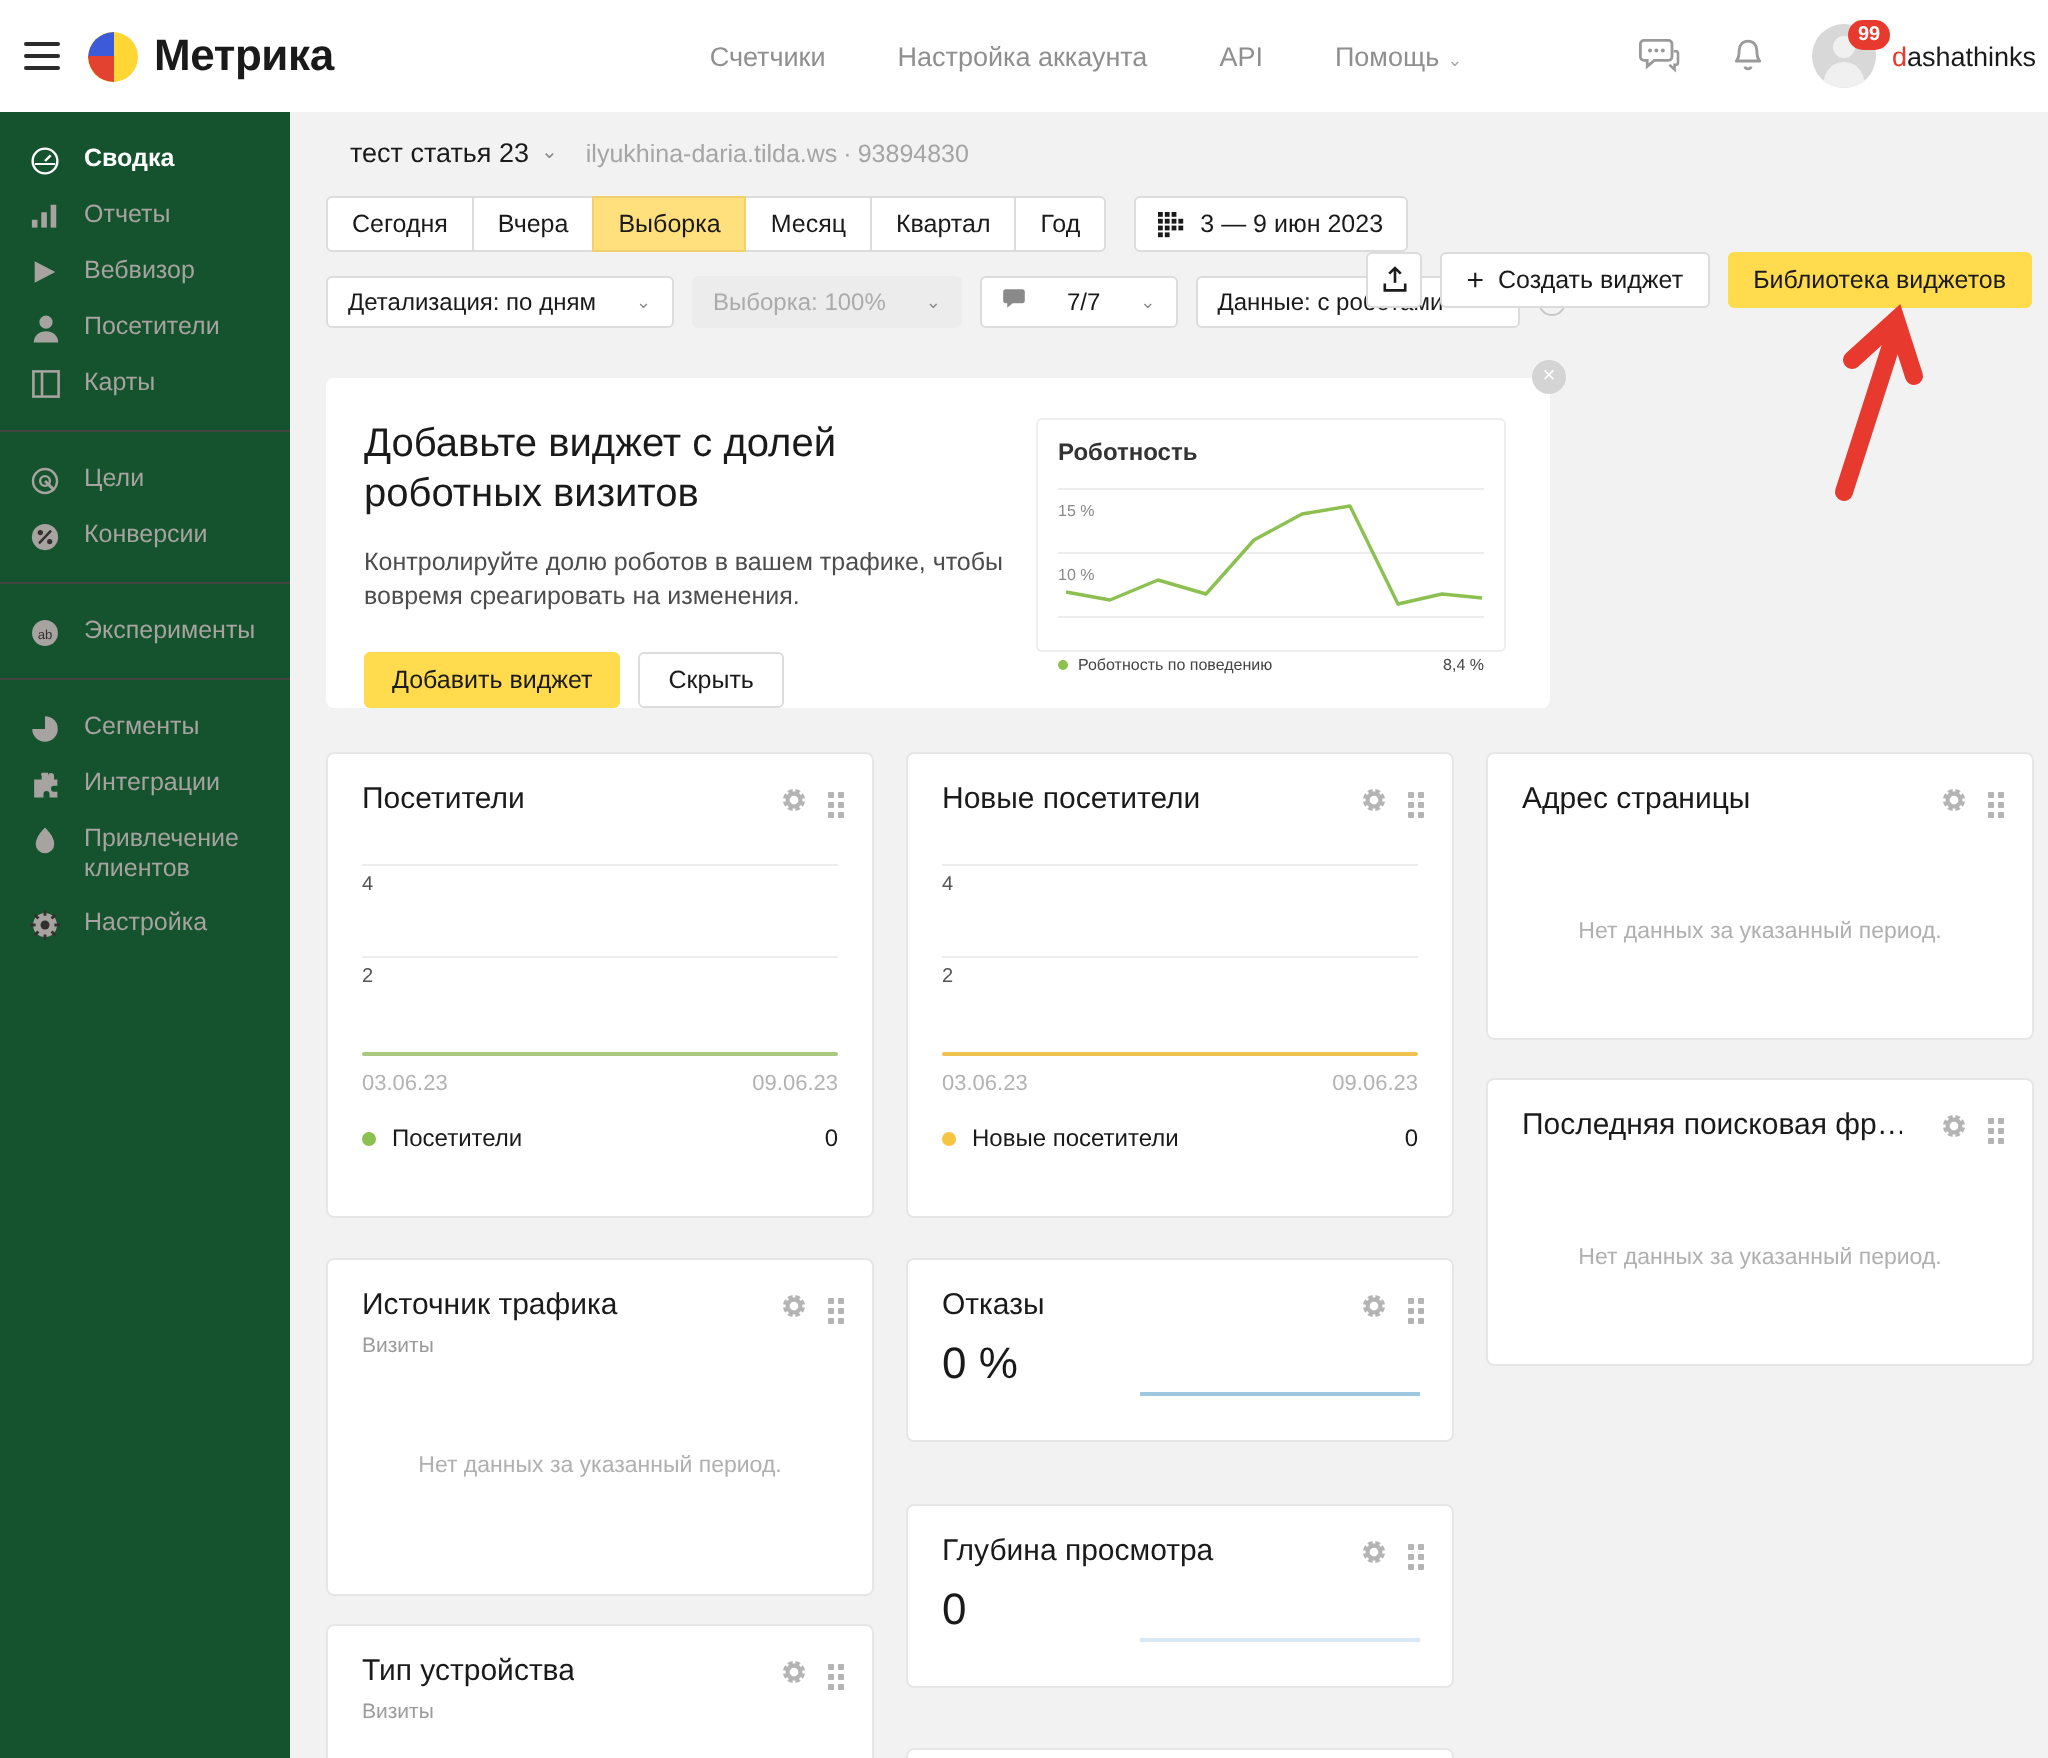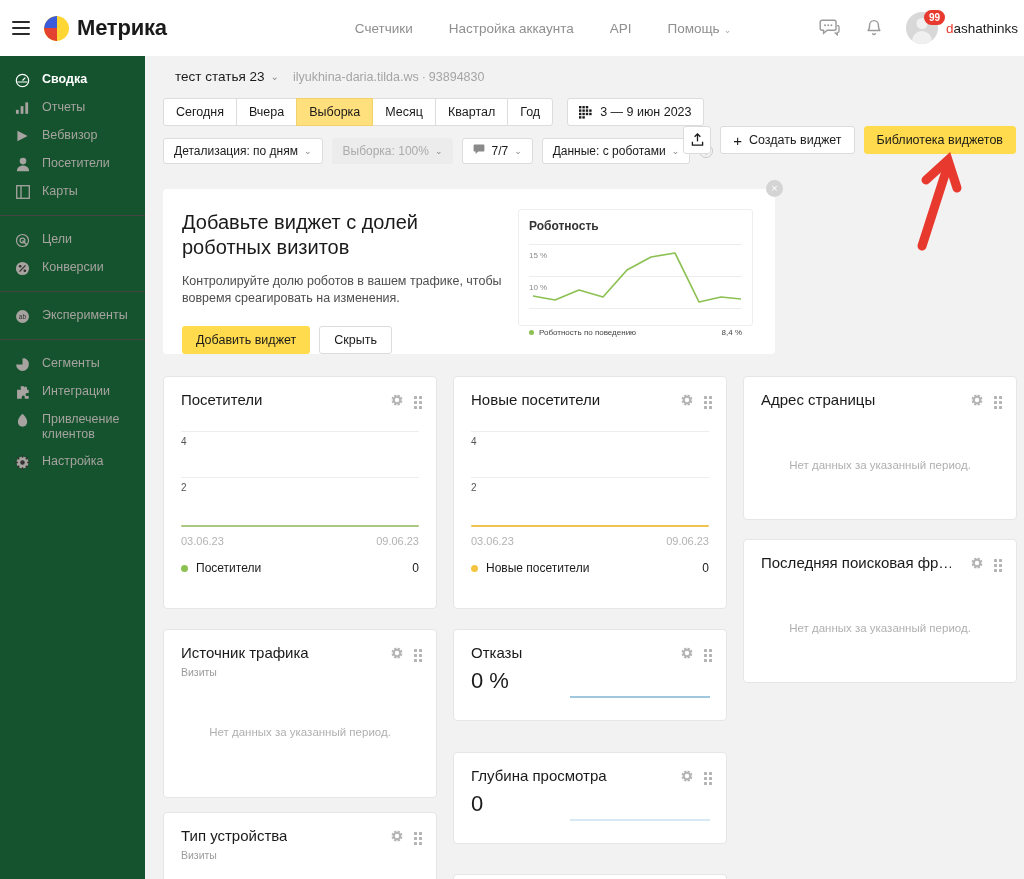--- a/index.html
+++ b/index.html
@@ -74,21 +74,21 @@
   .seg button:first-child { border-radius: 3px 0 0 3px; margin-left: 0; }
   .seg button:last-child { border-radius: 0 3px 3px 0; }
   .seg button.on { background: #ffe07d; border-color: #f2d06b; position: relative; z-index: 2; }
   .date-btn { margin-left: 14px; height: 28px; background: #fff; border: 1px solid #dcdcdc;
               border-radius: 3px; display: flex; align-items: center; gap: 8px; padding: 0 11px;
               font-size: 12.5px; color: #1a1a1a; cursor: pointer; }
   .cal-ic { display: block; }
 
   .toolbar2 { padding: 12px 0 0 18px; display: flex; align-items: center; gap: 9px; }
   .pill { height: 26px; border: 1px solid #dcdcdc; background: #fff; border-radius: 3px;
-          display: flex; align-items: center; gap: 6px; padding: 0 10px;
+          display: flex; align-items: center; gap: 20px; padding: 0 10px;
           font-size: 12px; color: #1a1a1a; cursor: pointer; }
   .pill.muted { background: #ececec; border-color: #ececec; color: #ababab; }
   .pill .cv { font-size: 9px; color: #8a8a8a; }
   .q-ic { width: 14px; height: 14px; border-radius: 50%; border: 1px solid #c9c9c9; color: #bdbdbd;
           font-size: 10px; display: flex; align-items: center; justify-content: center; cursor: pointer; }
 
   .tb-right { position: absolute; right: 8px; top: 70px; display: flex; align-items: center; gap: 9px; }
   .sq-btn { width: 28px; height: 28px; background: #fff; border: 1px solid #dcdcdc; border-radius: 3px;
             display: flex; align-items: center; justify-content: center; cursor: pointer; }
   .wbtn { height: 28px; background: #fff; border: 1px solid #dcdcdc; border-radius: 3px;

